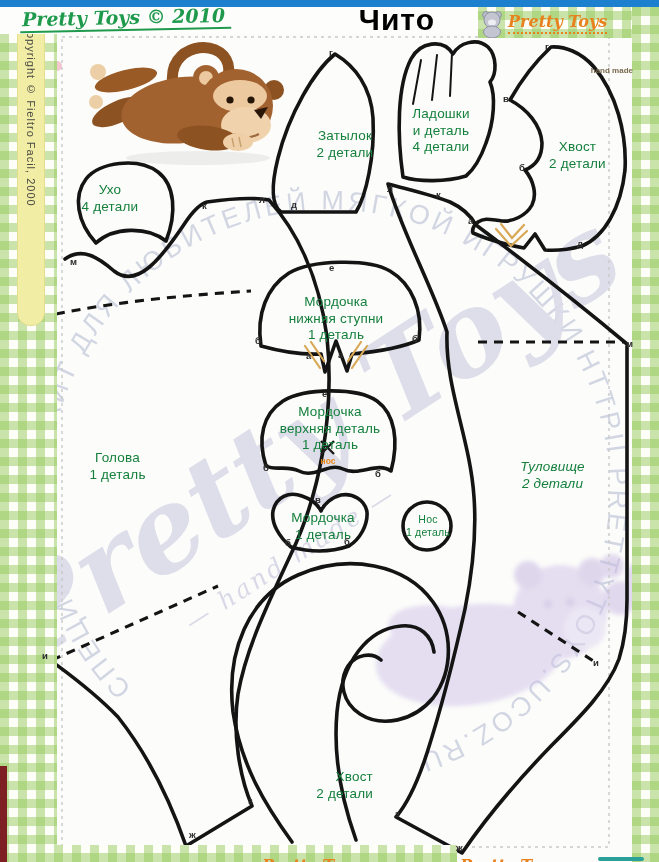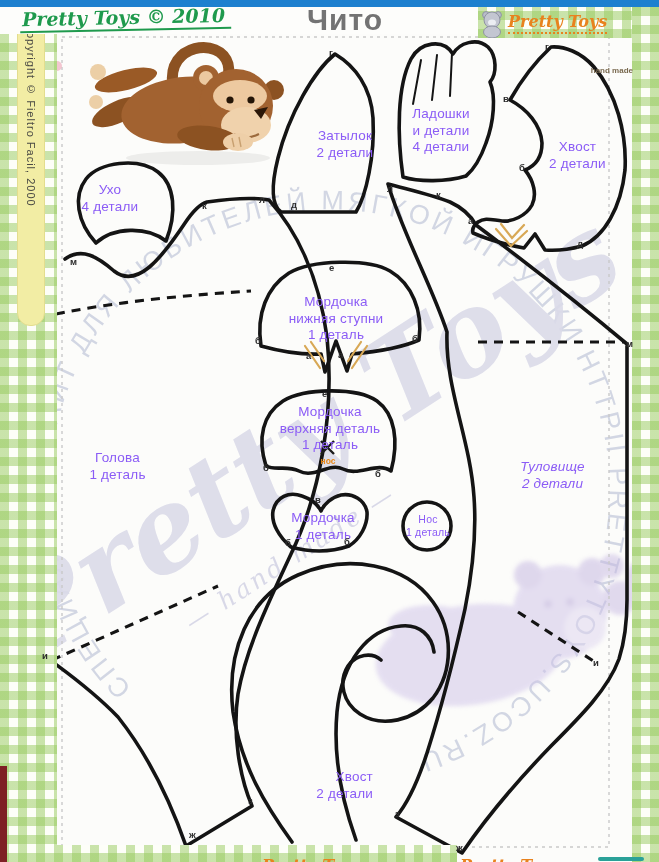--- a/index.html
+++ b/index.html
@@ -8,37 +8,37 @@
   .abs{position:absolute;}
   
   .gingham{background:
      repeating-linear-gradient(90deg, rgba(150,201,93,.50) 0 9px, rgba(150,201,93,0) 9px 18px),
      repeating-linear-gradient(0deg,  rgba(150,201,93,.50) 0 9px, rgba(150,201,93,0) 9px 18px),
      #fdfef8;}
   .blue-strip{left:0;top:0;width:659px;height:7px;background:#1d80cf;}
   .header-band{left:0;top:7px;width:478px;height:27px;background:#fdfdfb;}
   .brand-script{left:20px;top:6px;font:italic 700 19px "DejaVu Serif",serif;color:#1f9a4d;
      border-bottom:2px solid #1f9a4d;padding:0 6px 1px 2px;transform:rotate(-1.2deg);}
-  .page-title{left:255px;top:3px;width:180px;text-align:center;
-     font:800 30px "Liberation Sans",sans-serif;color:#737373;letter-spacing:1px;}
+  .page-title{left:255px;top:3px;width:180px;text-align:right;
+     font:800 30px "Liberation Sans",sans-serif;color:#000000;letter-spacing:1px;}
   .logo-box{left:478px;top:7px;width:154px;height:31px;display:flex;align-items:center;}
   .logo-text-wrap{margin-left:2px;border-bottom:2px dotted #e8821e;padding-bottom:1px;}
   .logo-brand{font:italic 700 16px "DejaVu Serif",serif;color:#e8821e;white-space:nowrap;}
   .logo-sub{position:absolute;right:26px;top:22px;font:700 8px "Liberation Sans",sans-serif;color:#7a6a50;margin-top:44px;}
   .left-border{left:0;top:28px;width:57px;height:834px;}
   .right-border{left:632px;top:7px;width:27px;height:855px;}
   .bottom-border{left:0;top:845px;width:457px;height:17px;}
   .bottom-border-r{left:632px;top:845px;width:27px;height:17px;}
   .maroon-bar{left:0;top:766px;width:7px;height:96px;background:#7e1f24;}
   .yellow-pill{left:17px;top:12px;width:26px;height:312px;background:#f2eda4;
      border:1px solid #e3dd8e;border-radius:13px;display:flex;justify-content:center;}
   .pill-text{writing-mode:vertical-rl;font:11px "Liberation Sans",sans-serif;color:#4a4a44;
      letter-spacing:1px;margin-top:10px;white-space:nowrap;}
   .plabel{position:absolute;text-align:center;font:13.5px/1.24 "Liberation Sans",sans-serif;
-     color:#8b5cf6;letter-spacing:.2px;}
+     color:#15803d;letter-spacing:.2px;}
   .plabel.small{font-size:10.5px;line-height:1.2;}
   .mk{position:absolute;font:600 9.5px "Liberation Sans",sans-serif;color:#2e2e2e;}
   .nose-word{position:absolute;left:315px;top:456px;width:26px;text-align:center;
      font:700 8.5px "Liberation Sans",sans-serif;color:#e8891a;}
   .frag{position:absolute;height:6px;overflow:hidden;}
   .frag .t{font:italic 700 16px "DejaVu Serif",serif;color:#e8821e;white-space:nowrap;}
   .frag-teal{position:absolute;left:598px;top:857px;width:46px;height:4px;background:#2aa198;
      border-radius:2px;}
   svg{display:block;}
 </style>
@@ -173,21 +173,21 @@
   <div class="plabel" style="left:78px;top:182px;width:64px;">
     <div>Ухо</div>
       <div>4 детали</div>
   </div>
   <div class="plabel" style="left:300px;top:128px;width:90px;">
     <div>Затылок</div>
       <div>2 детали</div>
   </div>
   <div class="plabel" style="left:398px;top:106px;width:86px;">
     <div>Ладошки</div>
-      <div>и детали</div>
+      <div>и деталь</div>
       <div>4 детали</div>
   </div>
   <div class="plabel" style="left:530px;top:139px;width:95px;">
     <div>Хвост</div>
       <div>2 детали</div>
   </div>
   <div class="plabel" style="left:278px;top:294px;width:116px;">
     <div>Мордочка</div>
       <div>нижняя ступни</div>
       <div>1 деталь</div>

